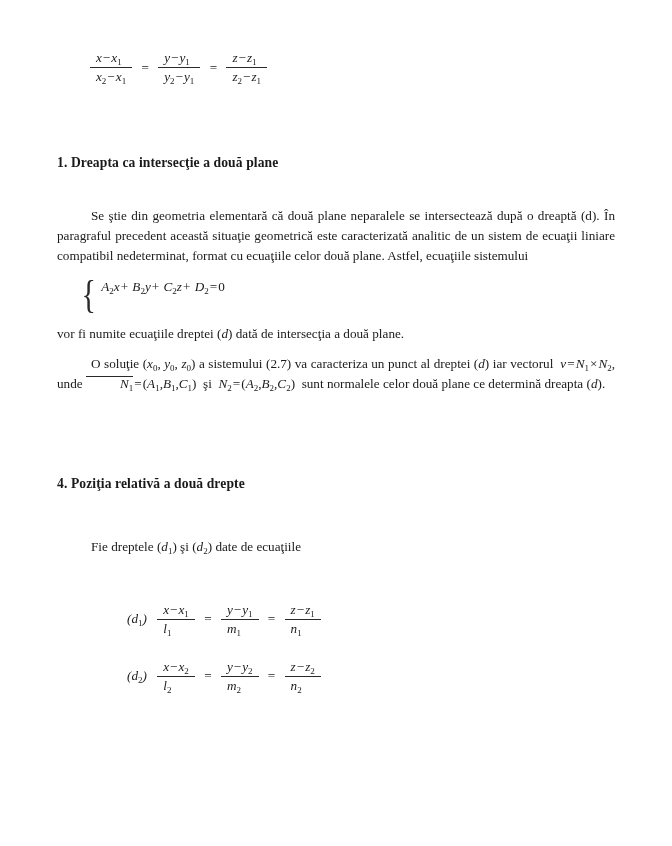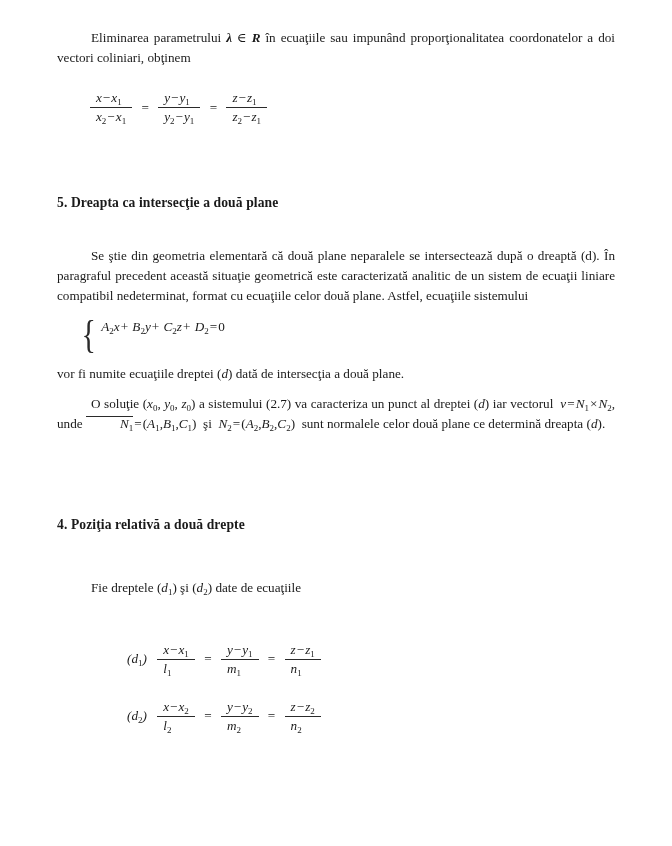--- a/index.html
+++ b/index.html
@@ -142,27 +142,20 @@
     display: inline-block;
     line-height: 1.05;
   }
 </style>
 </head>
 <body>
 
 <div class="page">
   <div class="content">
 
-    <p class="body indent">
-      <span>Eliminarea parametrului</span>
-      <span class="mb">λ</span>
-      <span class="mu">∈</span>
-      <span class="mb">R</span>
-      <span>în ecuaţiile   sau impunând proporţionalitatea coordonatelor a doi vectori coliniari, obţinem</span>
-    </p>
 
     <div class="gap-m"></div>
 
     <div class="formula-block">
       <span class="math">
         <span class="frac">
           <span class="num"><span class="mi">x</span><span class="op">−</span><span class="mi">x</span><sub>1</sub></span>
           <span class="den"><span class="mi">x</span><sub>2</sub><span class="op">−</span><span class="mi">x</span><sub>1</sub></span>
         </span>
         <span class="eqsign">=</span>
@@ -176,21 +169,21 @@
           <span class="den"><span class="mi">z</span><sub>2</sub><span class="op">−</span><span class="mi">z</span><sub>1</sub></span>
         </span>
       </span>
     </div>
 
     <div class="gap-m"></div>
 
 
     <div class="gap-xl"></div>
 
-    <h2 class="section">5. Dreapta ca intersecţie a două plane</h2>
+    <h2 class="section">1. Dreapta ca intersecţie a două plane</h2>
 
     <div class="gap-l"></div>
 
     <p class="body indent">Se ştie din geometria elementară că două plane neparalele se intersectează după o dreaptă (d). În paragraful precedent această situaţie geometrică este caracterizată analitic de un sistem de ecuaţii liniare compatibil nedeterminat, format cu ecuaţiile celor două plane. Astfel, ecuaţiile sistemului</p>
 
     <div class="gap-s"></div>
 
     <div class="formula-block pad2">
       <span class="system">
         <span class="brace">{</span>

